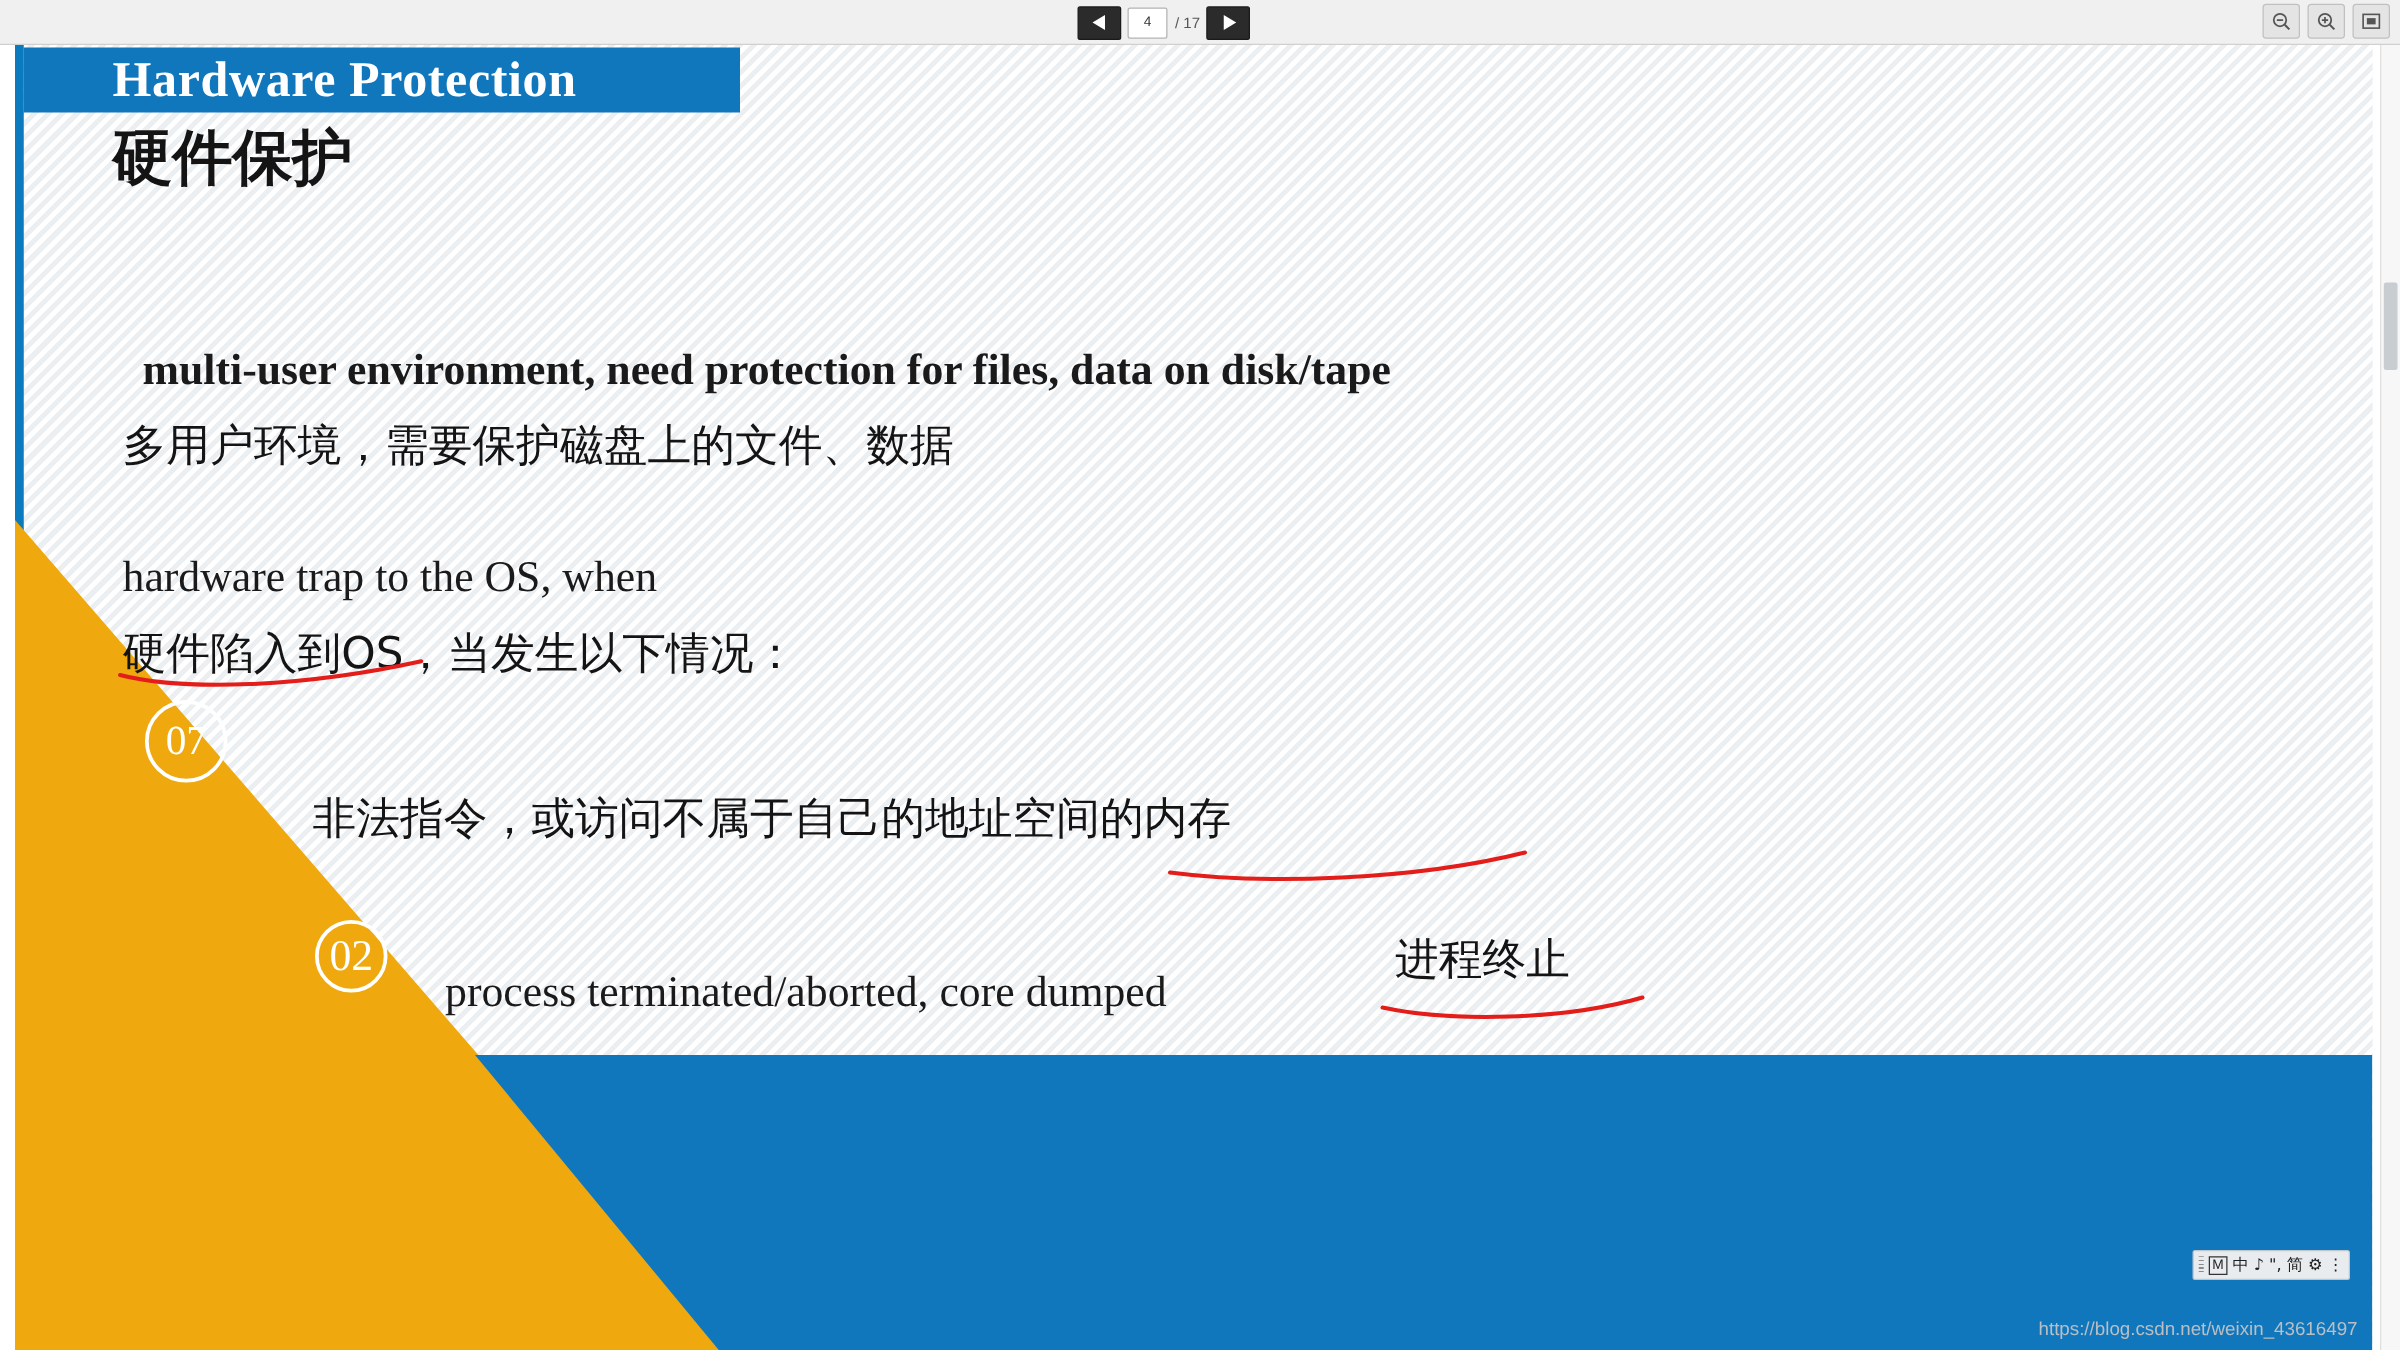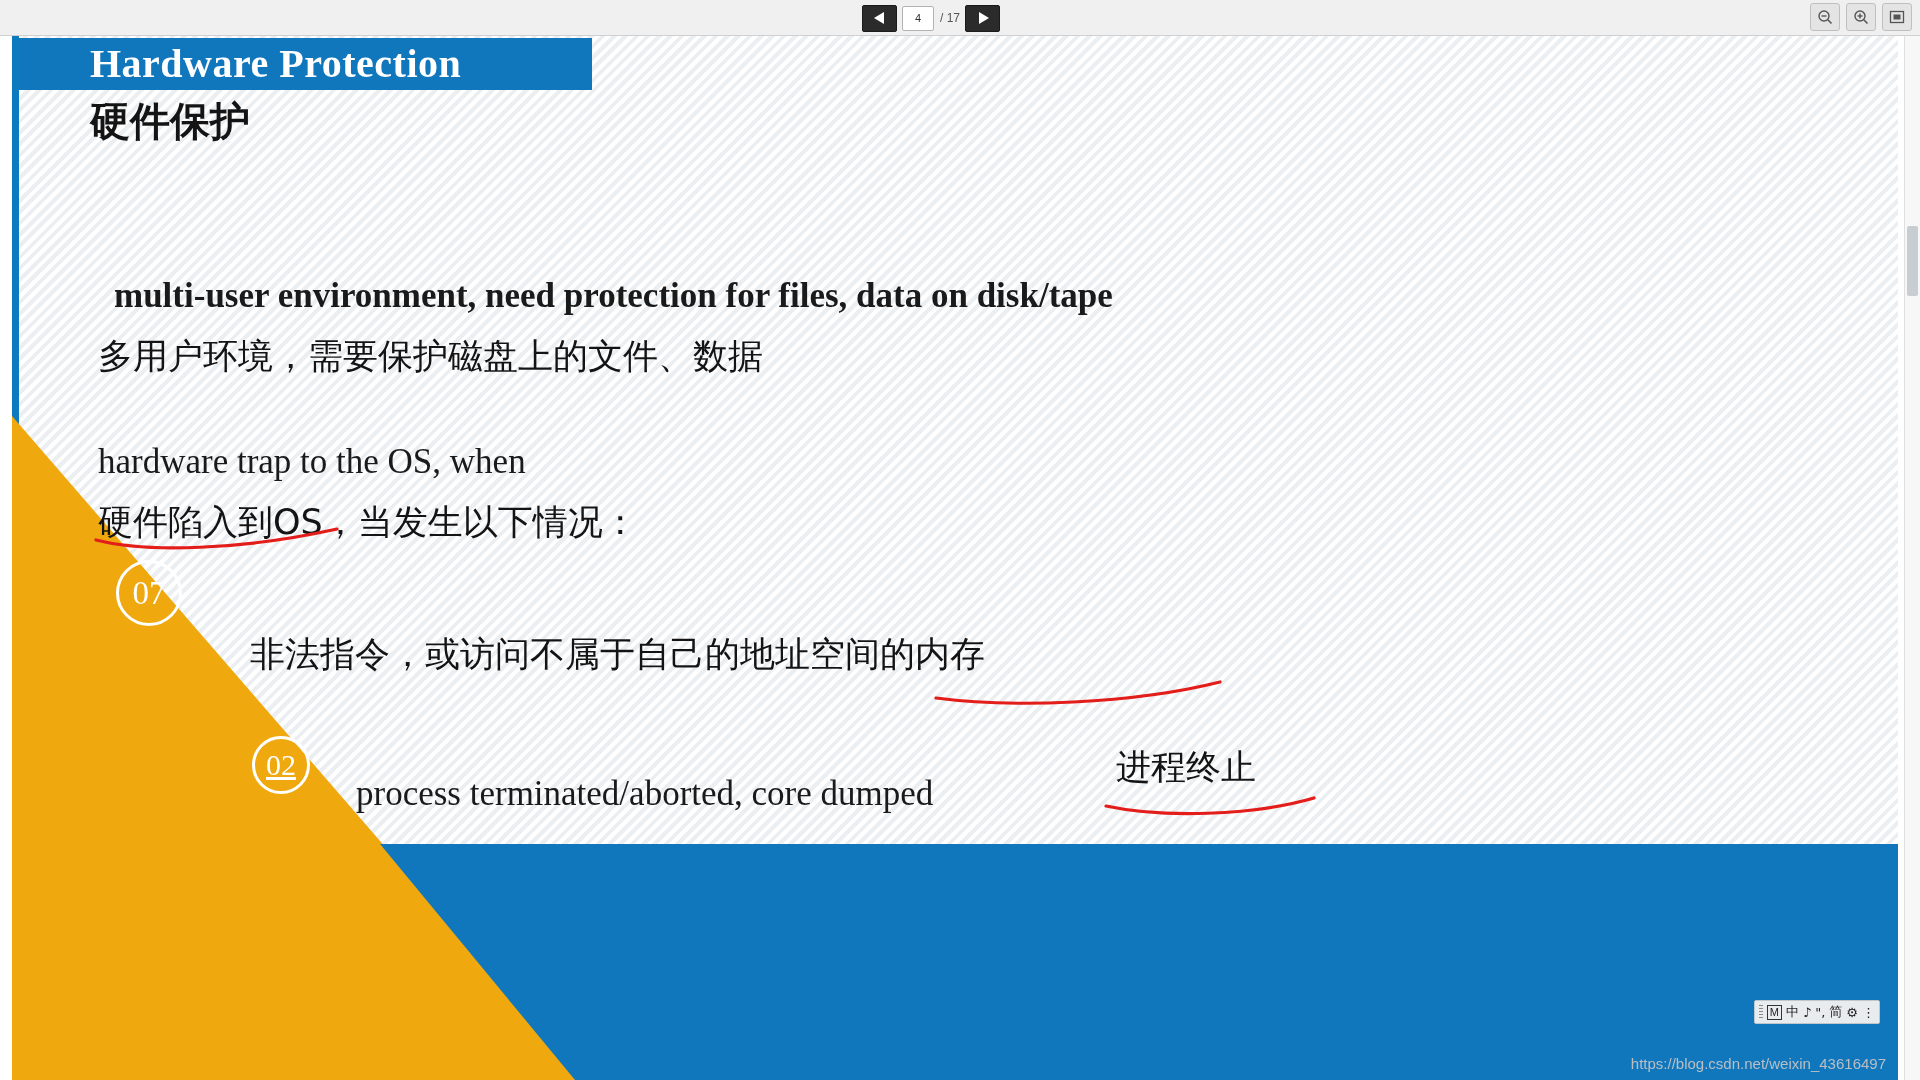--- a/index.html
+++ b/index.html
@@ -115,21 +115,21 @@
     font-size: 40px;
     color: #ffffff;
     letter-spacing: 0.5px;
     white-space: nowrap;
   }
   .title-cn {
     position: absolute;
     left: 78px; top: 58px;
     font-family: "DejaVu Sans", sans-serif;
     font-weight: bold;
-    font-size: 40px;
+    font-size: 48px;
     color: #141414;
     white-space: nowrap;
   }
 
   
   .line {
     position: absolute;
     white-space: nowrap;
   }
   .en {
@@ -156,22 +156,21 @@
     box-sizing: border-box;
   }
   .circle-01 {
     left: 104px; top: 524px;
     width: 66px; height: 66px;
     font-size: 33px;
   }
   .circle-02 {
     left: 240px; top: 700px;
     width: 58px; height: 58px;
-    font-size: 30px;
-    text-decoration: underline;
+    font-size: 35px;
   }
 
   
   .ink {
     position: absolute;
     pointer-events: none;
   }
 
   
   .ime-bar {

